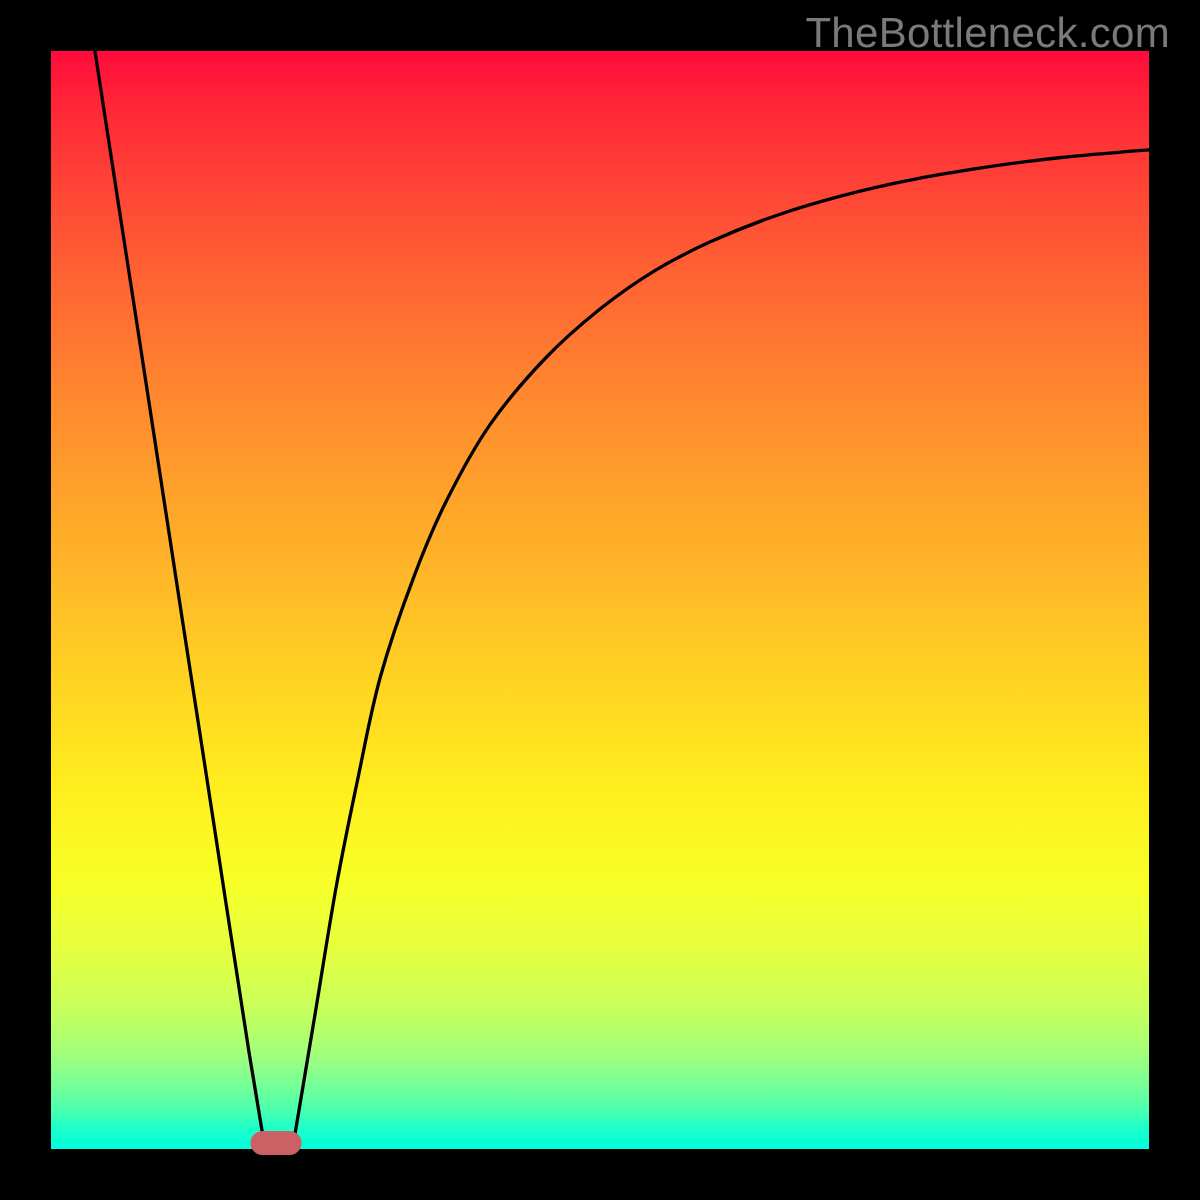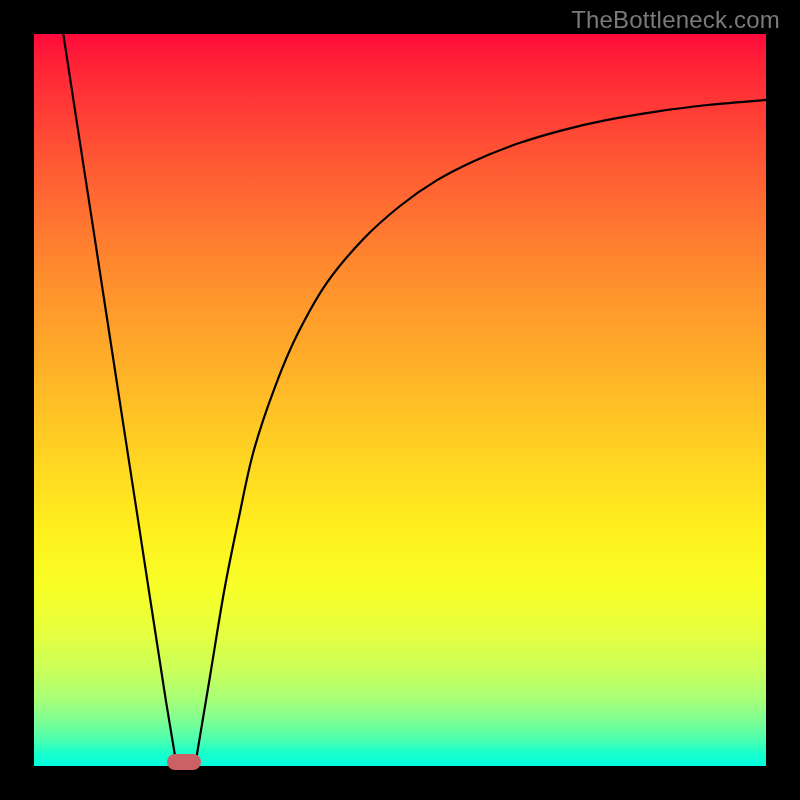--- a/index.html
+++ b/index.html
@@ -43,21 +43,21 @@
       #4affb0 96.5%,
       #1effc8 98%,
       #00ffdd 100%
     );
   }
   .watermark {
     position: absolute;
     top: 6px;
     right: 20px;
     color: #7a7a7a;
-    font-size: 24px;
+    font-size: 28px;
     font-weight: 400;
     letter-spacing: 0.2px;
     user-select: none;
   }
   svg.curve {
     position: absolute;
     left: 0;
     top: 0;
   }
   .marker {

